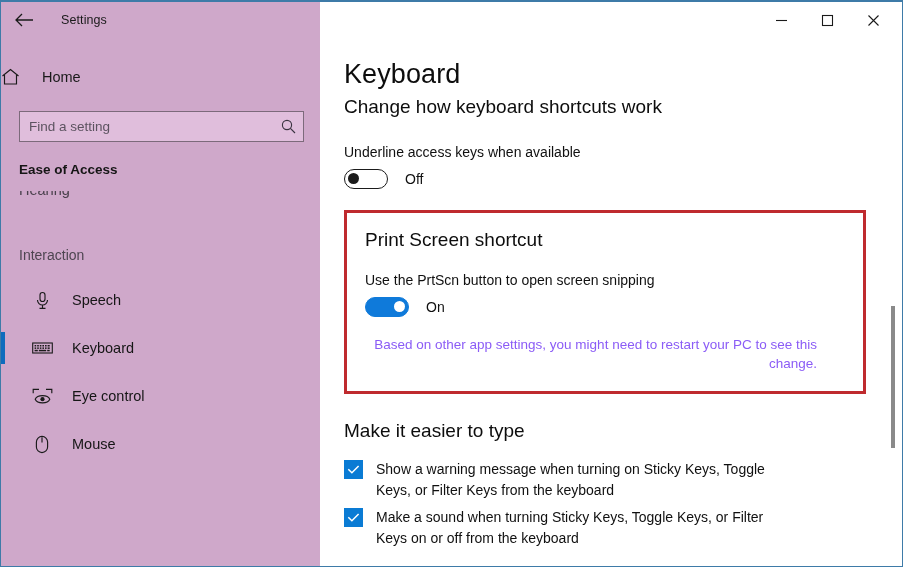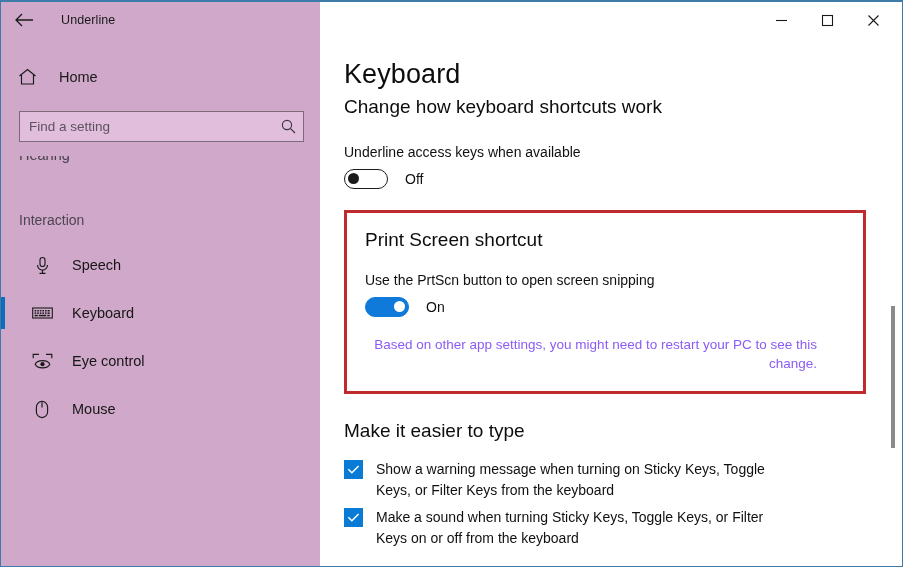--- a/index.html
+++ b/index.html
@@ -82,21 +82,20 @@
     width: 319px;
     height: 529px;
     background: #cfa8ca;
     overflow: hidden;
   }
   .home-row {
     display: flex;
     align-items: center;
     height: 34px;
     margin-top: 22px;
-    padding-left: 17px;
   }
   .home-icon { width: 22px; display:flex; align-items:center; }
   .home-label {
     font-size: 14.5px;
     color: #1a1a1a;
     margin-left: 19px;
   }
 
   .search-wrap {
     margin: 17px 0 0 18px;
@@ -338,21 +337,21 @@
 
 <div class="window">
 
   <div class="titlebar">
     <div class="titlebar-left">
       <div class="back-btn">
         <svg width="20" height="16" viewBox="0 0 20 16">
           <path d="M8 2 L2 8 L8 14 M2 8 L19 8" fill="none" stroke="#1a1a1a" stroke-width="1.3"></path>
         </svg>
       </div>
-      <div class="app-title">Underline</div>
+      <div class="app-title">Settings</div>
     </div>
     <div class="titlebar-right">
       <div class="win-btn">
         <svg width="13" height="13" viewBox="0 0 13 13">
           <path d="M1 6.5 L12 6.5" stroke="#1a1a1a" stroke-width="1.1"></path>
         </svg>
       </div>
       <div class="win-btn">
         <svg width="13" height="13" viewBox="0 0 13 13">
           <rect x="1.5" y="1.5" width="10" height="10" fill="none" stroke="#1a1a1a" stroke-width="1.1"></rect>
@@ -380,20 +379,21 @@
     <div class="search-wrap">
       <input class="search-input" type="text" placeholder="Find a setting" style="">
       <span class="search-icon">
         <svg width="17" height="17" viewBox="0 0 17 17">
           <circle cx="7" cy="7" r="4.6" fill="none" stroke="#3a3340" stroke-width="1.15"></circle>
           <path d="M10.4 10.4 L15 15" stroke="#3a3340" stroke-width="1.15"></path>
         </svg>
       </span>
     </div>
 
+    <div class="section-head">Ease of Access</div>
 
     <div class="clipped-item">
       <span class="clip-label">Hearing</span>
     </div>
 
     <div class="group-label">Interaction</div>
 
     <div class="nav-item first-nav">
       <span class="nav-icon">
         <svg width="17" height="19" viewBox="0 0 17 19">

